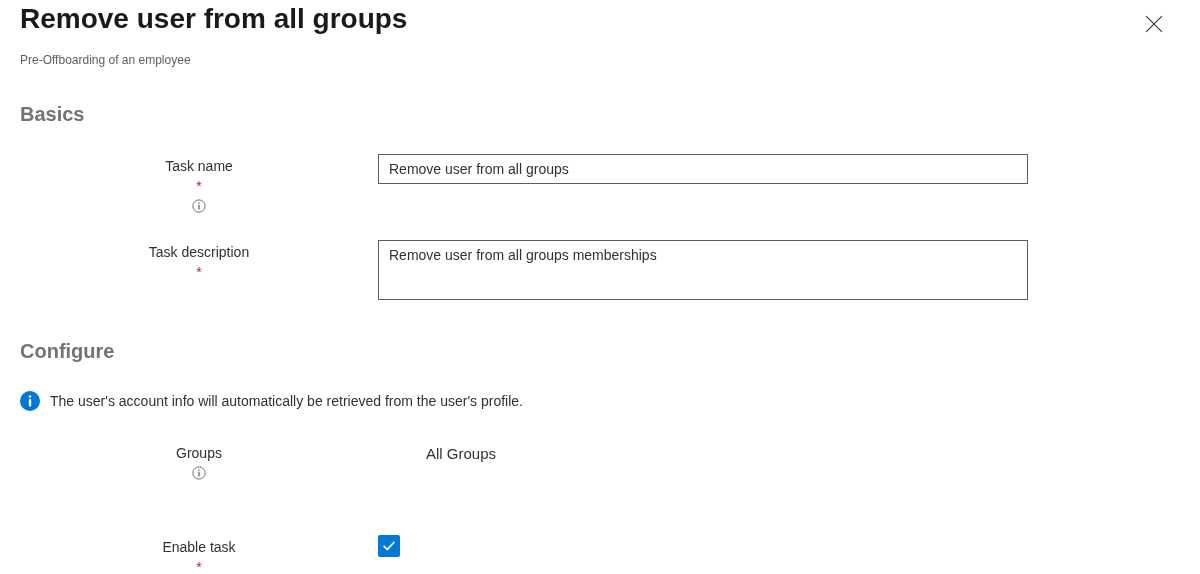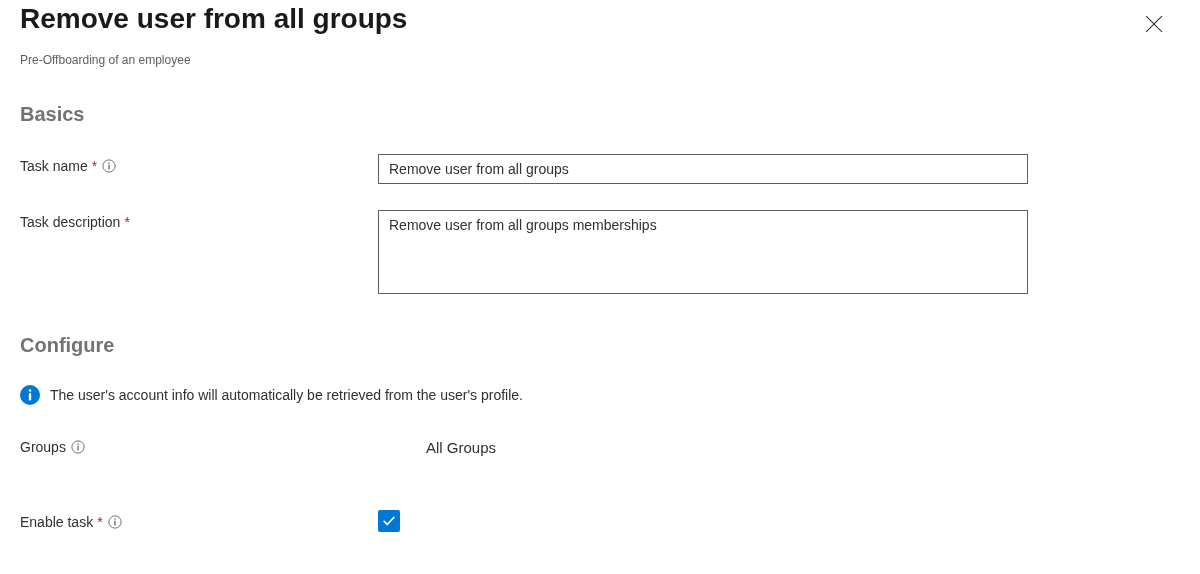--- a/index.html
+++ b/index.html
@@ -60,20 +60,21 @@
     }
     .form-label-col {
       width: 358px;
       flex-shrink: 0;
       display: flex;
       align-items: center;
       gap: 4px;
       font-size: 14px;
       color: #323130;
       padding-top: 4px;
+      flex-direction: column;
     }
     .required {
       color: #a4262c;
     }
     .info-icon {
       display: inline-flex;
       align-items: center;
       justify-content: center;
       width: 16px;
       height: 16px;
@@ -91,21 +92,21 @@
       width: 100%;
       border: 1px solid #605e5c;
       padding: 6px 10px;
       font-size: 14px;
       font-family: inherit;
       color: #323130;
       background: #ffffff;
       outline: none;
     }
     textarea.text-area {
-      height: 84px;
+      height: 60px;
       resize: none;
     }
     .info-banner {
       display: flex;
       align-items: center;
       gap: 10px;
       margin-bottom: 30px;
     }
     .info-banner-icon {
       width: 20px;

